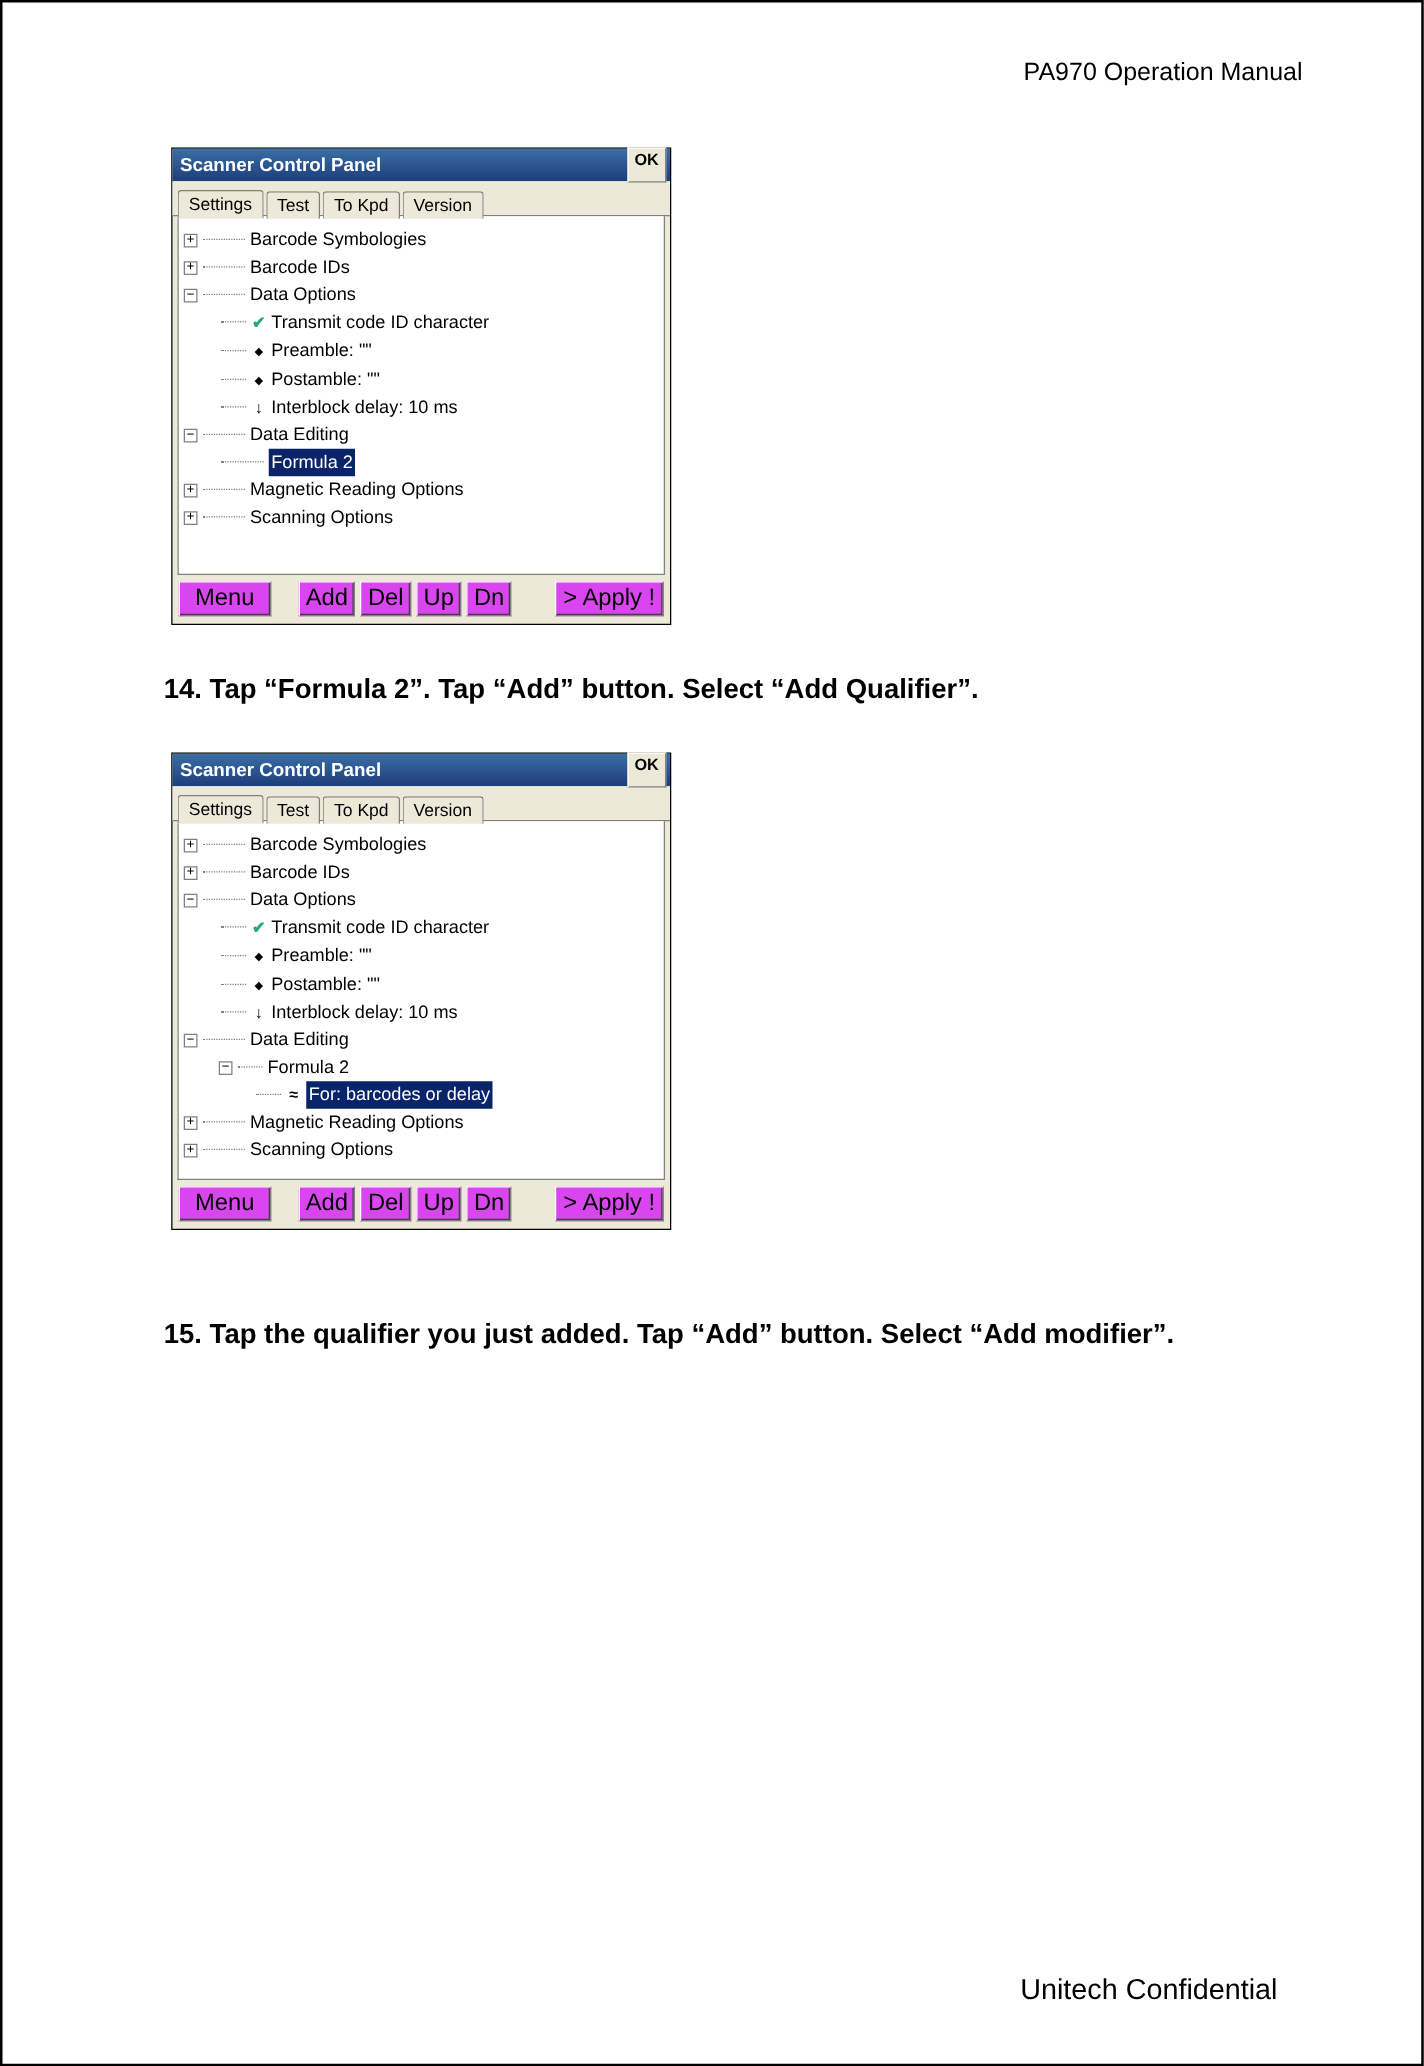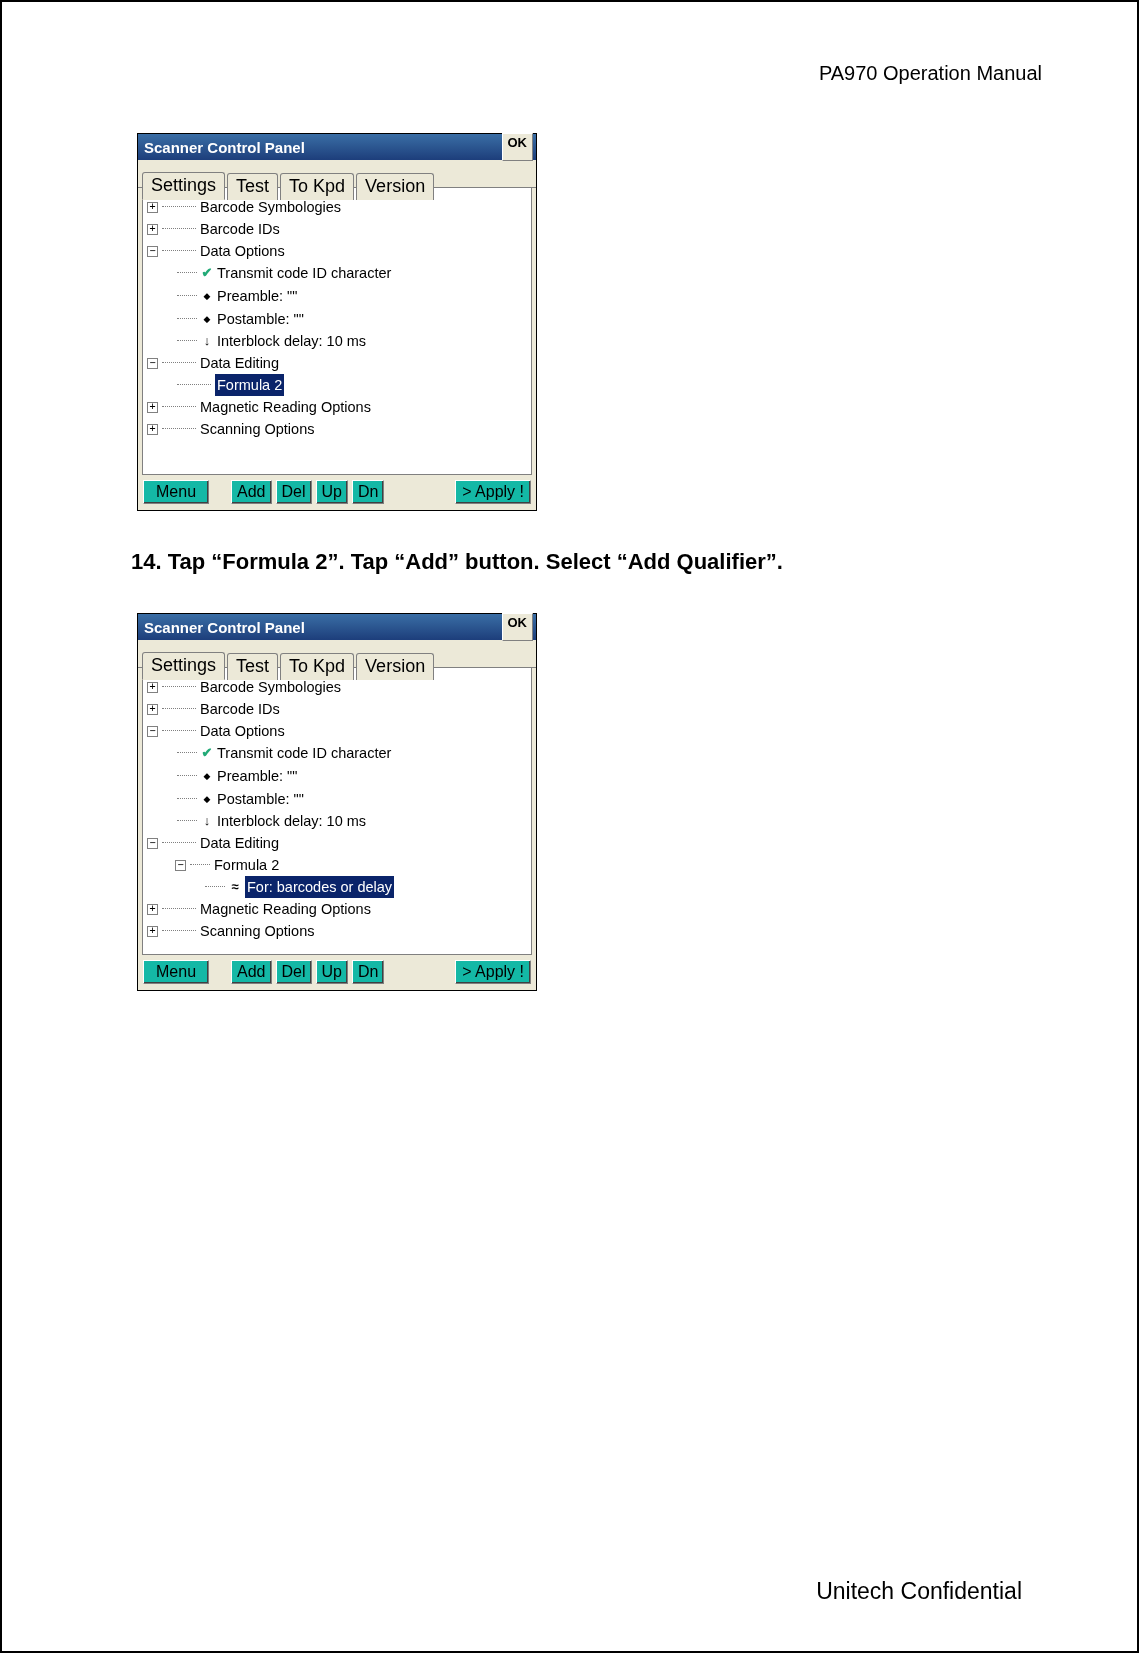--- a/index.html
+++ b/index.html
@@ -13,21 +13,21 @@
     width: 1139px;
     height: 1653px;
     box-sizing: border-box;
     border: 2px solid #000;
     position: relative;
     padding: 40px 95px 40px 135px;
   }
   .header {
     text-align: right;
     font-size: 20px;
-    margin-top: 20px;
+    margin-top: 5px;
     margin-bottom: 48px;
   }
   .footer {
     position: absolute;
     bottom: 46px;
     right: 115px;
     font-size: 23px;
   }
   .step {
     font-size: 22px;
@@ -80,25 +80,25 @@
     border-bottom: 1px solid #808080;
     height: 28px;
     box-sizing: border-box;
   }
   .tab {
     border: 1px solid #808080;
     border-bottom: none;
     background: #ece9d8;
     padding: 2px 8px 3px 8px;
     margin-right: 2px;
-    font-size: 18px;
+    font-size: 14px;
     border-top-left-radius: 3px;
     border-top-right-radius: 3px;
     position: relative;
-    top: 13px;
+    top: 3px;
   }
   .tab.active {
     background: #ece9d8;
     border-bottom: 1px solid #ece9d8;
     z-index: 2;
   }
   .tree {
     background: #fff;
     border: 1px solid #808080;
     border-top: none;
@@ -154,22 +154,22 @@
   .toolbar {
     display: flex;
     align-items: center;
     gap: 4px;
     padding: 5px 5px 6px 5px;
   }
   .tbtn {
     border: 1px solid #808080;
     border-top-color: #fff;
     border-left-color: #fff;
-    background: #14b8a6;
-    font-size: 16px;
+    background: #d946ef;
+    font-size: 19px;
     padding: 2px 8px;
     box-shadow: inset -1px -1px 0 #404040;
   }
   .tbtn.menu { padding: 2px 12px; margin-right: 18px;}
   .tbtn.apply { margin-left: auto; padding: 2px 6px;}
   .tbtn.small { padding: 2px 5px; }
 </style>
 </head>
 <body>
 
@@ -346,15 +346,16 @@
     <div class="toolbar">
       <span class="tbtn menu">Menu</span>
       <span class="tbtn small">Add</span>
       <span class="tbtn small">Del</span>
       <span class="tbtn small">Up</span>
       <span class="tbtn small">Dn</span>
       <span class="tbtn apply">&gt; Apply !</span>
     </div>
   </div>
 
+  <div class="step" style="margin-top:70px">15. Tap the qualifier you just added. Tap “Add” button. Select “Add modifier”.</div>
 
   <div class="footer">Unitech Confidential</div>
 </div>
 
 </body></html>

